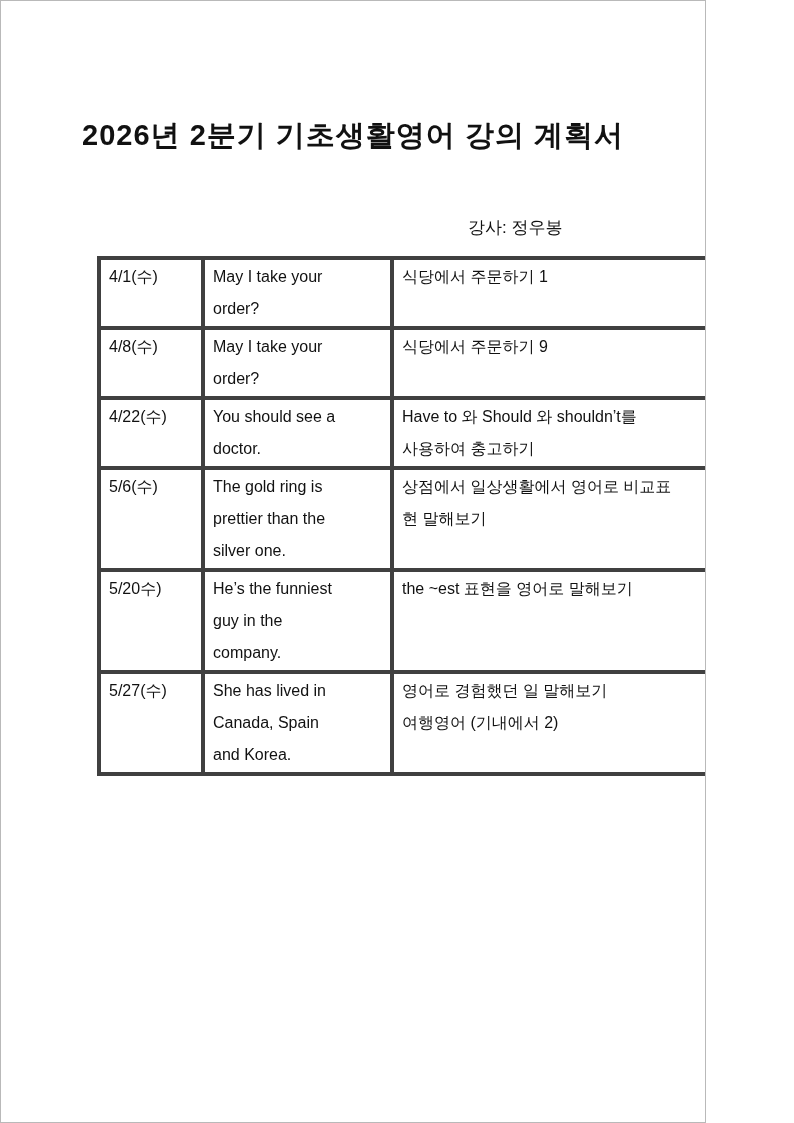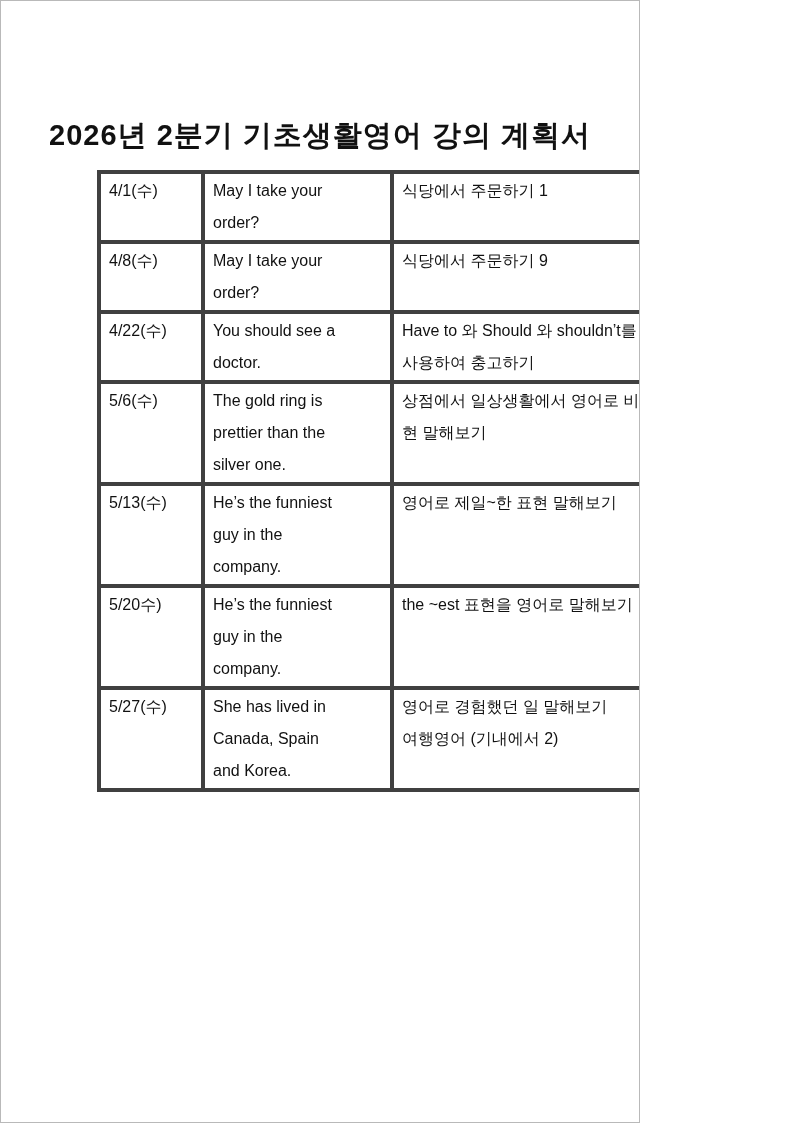--- a/index.html
+++ b/index.html
@@ -2,21 +2,21 @@
 <html><head>
 <meta charset="utf-8">
 <style>
   html, body {
     margin: 0;
     padding: 0;
     background: #ffffff;
   }
   .page {
     position: relative;
-    width: 640px;
+    width: 706px;
     height: 1123px;
     box-sizing: border-box;
     border: 1px solid #b9b9b9;
     background: #ffffff;
     font-family: "Liberation Sans", "DejaVu Sans", sans-serif;
     color: #111111;
     overflow: hidden;
   }
   .doc-title {
     margin: 115px 0 0 0;
@@ -51,20 +51,21 @@
   td.col-eng    { width: 169px; }
   td.col-topic  { width: 347px; }
 </style>
 </head>
 <body>
 
 <div class="page">
 
   <div class="doc-title">2026년 2분기 기초생활영어 강의 계획서</div>
 
+  <div class="instructor">강사: 정우봉</div>
 
   <table class="schedule">
     <tbody>
       <tr>
         <td class="col-date">4/1(수)</td>
         <td class="col-eng">May I take your
 order?</td>
         <td class="col-topic">식당에서 주문하기 1</td>
       </tr>
       <tr>
@@ -82,27 +83,20 @@
       </tr>
       <tr>
         <td class="col-date">5/6(수)</td>
         <td class="col-eng">The gold ring is
 prettier than the
 silver one.</td>
         <td class="col-topic">상점에서 일상생활에서 영어로 비교표
 현 말해보기</td>
       </tr>
       <tr>
-        <td class="col-date">5/13(수)</td>
-        <td class="col-eng">He’s the funniest
-guy in the
-company.</td>
-        <td class="col-topic">영어로 제일~한 표현 말해보기</td>
-      </tr>
-      <tr>
         <td class="col-date">5/20수)</td>
         <td class="col-eng">He’s the funniest
 guy in the
 company.</td>
         <td class="col-topic">the ~est 표현을 영어로 말해보기</td>
       </tr>
       <tr>
         <td class="col-date">5/27(수)</td>
         <td class="col-eng">She has lived in
 Canada, Spain

